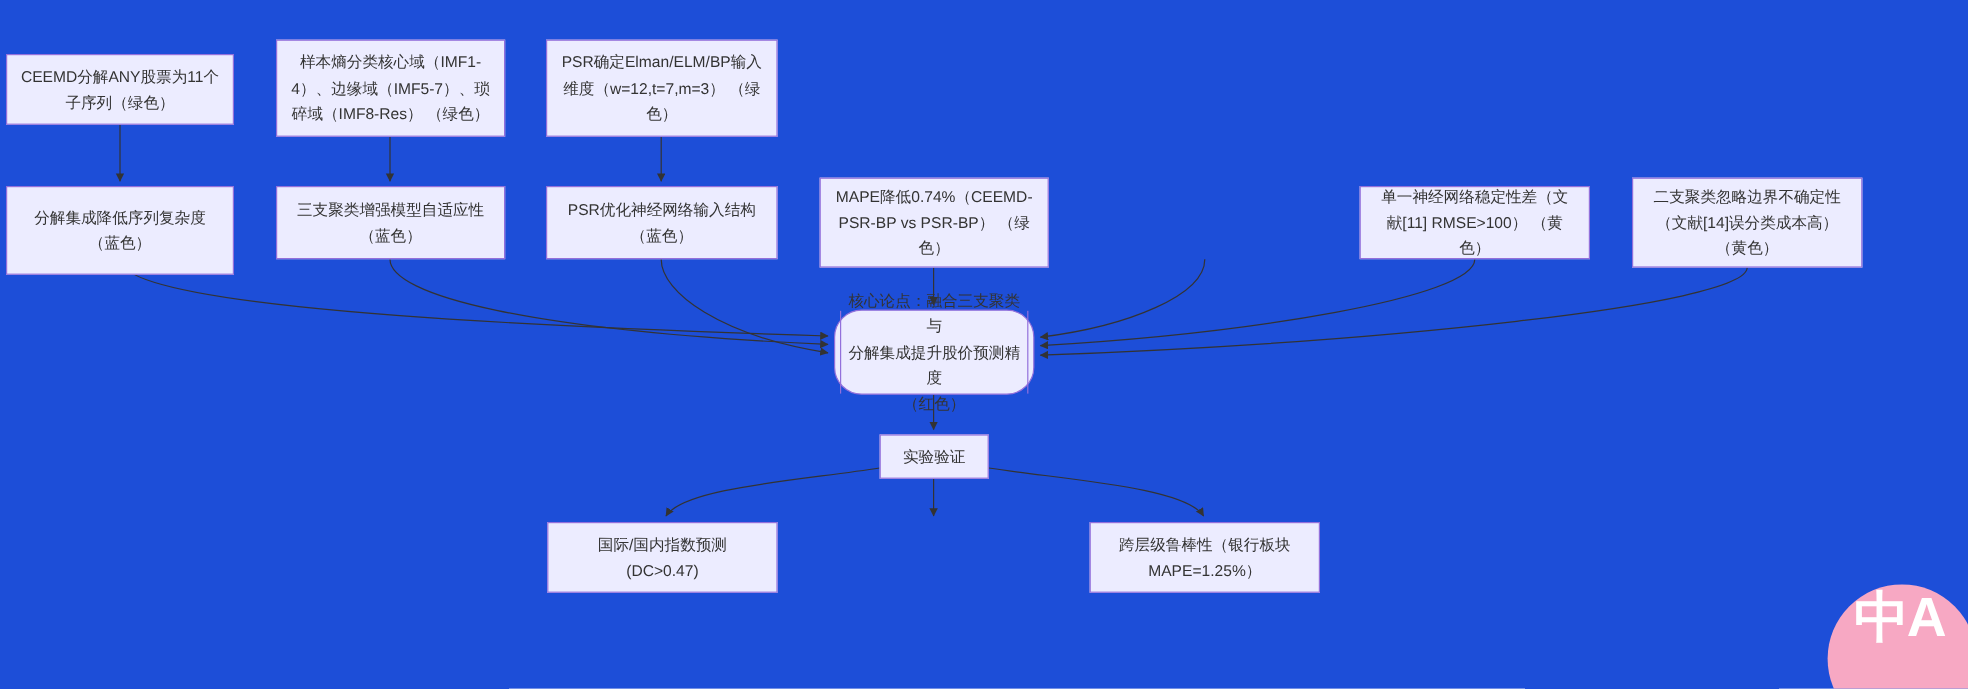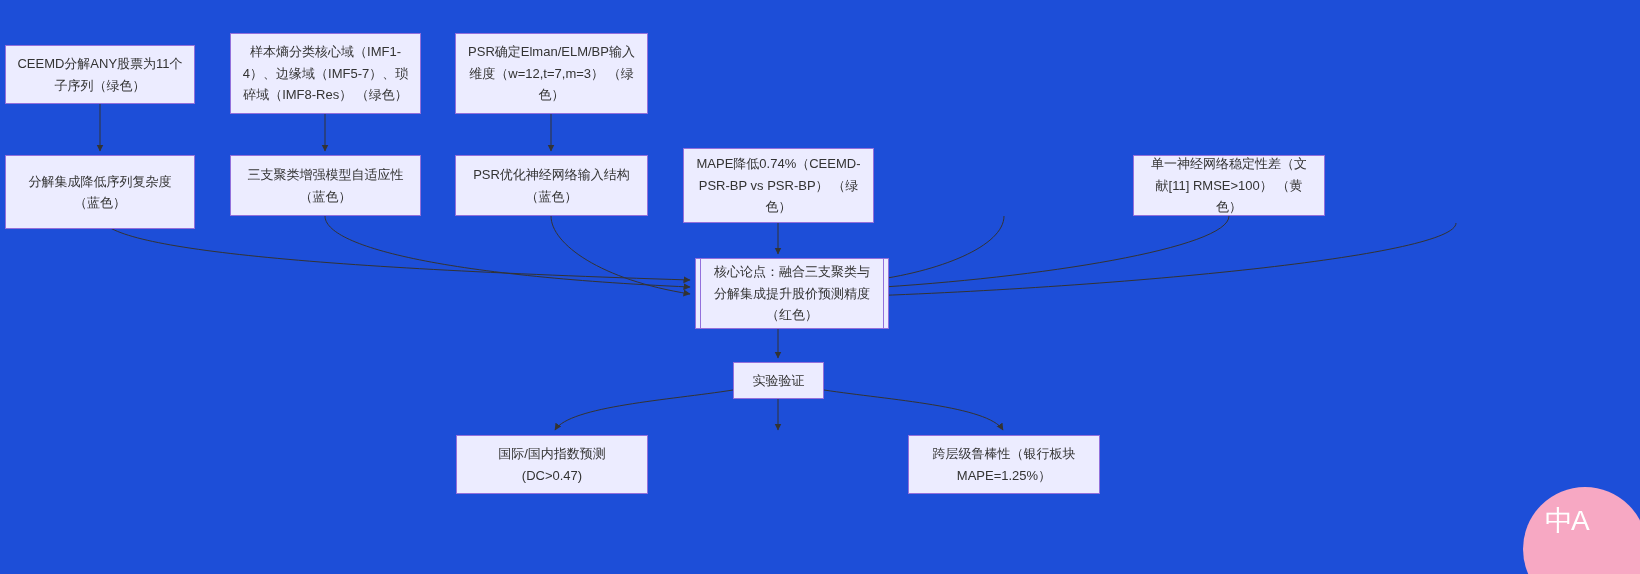--- a/index.html
+++ b/index.html
@@ -25,41 +25,41 @@
   .n-psrdim{left:455px;top:33px;width:193px;height:81px;}
   
   .n-decomp{left:5px;top:155px;width:190px;height:74px;}
   .n-threeway{left:230px;top:155px;width:191px;height:61px;}
   .n-psropt{left:455px;top:155px;width:193px;height:61px;}
   .n-mape{left:683px;top:148px;width:191px;height:75px;}
   .n-trad{left:908px;top:155px;width:192px;height:61px;}
   .n-singlenn{left:1133px;top:155px;width:192px;height:61px;}
   .n-twoway{left:1360px;top:148px;width:192px;height:75px;}
   
-  .n-core{left:695px;top:258px;width:194px;height:71px;}
+  .n-core{left:695px;top:258px;width:167px;height:71px;border-radius:23px;}
   .n-core::before,.n-core::after{
     content:"";position:absolute;top:0;bottom:0;width:1px;background:#9370DB;
   }
   .n-core::before{left:4px;}
   .n-core::after{right:4px;}
   
   .n-exp{left:733px;top:362px;width:91px;height:37px;}
   .n-index{left:456px;top:435px;width:192px;height:59px;text-align:center;}
   .n-const{left:683px;top:435px;width:191px;height:59px;}
   .n-robust{left:908px;top:435px;width:192px;height:59px;}
   
   .translate-badge{
     position:absolute;left:1523px;top:487px;width:124px;height:124px;
     border-radius:50%;
     background:#F7A8C3;
     cursor:pointer;
   }
   .translate-badge .glyph{
-    position:absolute;left:22px;top:20px;
-    color:#ffffff;font-weight:normal;font-size:28px;line-height:1;
+    position:absolute;left:22px;top:4px;
+    color:#ffffff;font-weight:bold;font-size:46px;line-height:1;
     letter-spacing:-2px;
   }
 </style>
 </head>
 <body>
 
 <div id="canvas">
 
   <svg class="edges" viewBox="0 0 1640 574">
     <defs>
@@ -101,20 +101,23 @@
 （蓝色）</div>
   <div class="node n-threeway">三支聚类增强模型自适应性
 （蓝色）</div>
   <div class="node n-psropt">PSR优化神经网络输入结构
 （蓝色）</div>
   <div class="node n-mape">MAPE降低0.74%（CEEMD-
 PSR-BP vs PSR-BP） （绿
 色）</div>
   <div class="node n-singlenn">单一神经网络稳定性差（文
 献[11] RMSE&gt;100） （黄色）</div>
+  <div class="node n-twoway">二支聚类忽略边界不确定性
+（文献[14]误分类成本高）
+（黄色）</div>
 
   <div class="node n-core">核心论点：融合三支聚类与
 分解集成提升股价预测精度
 （红色）</div>
 
   <div class="node n-exp">实验验证</div>
 
   <div class="node n-index">国际/国内指数预测
 (DC&gt;0.47)</div>
   <div class="node n-robust">跨层级鲁棒性（银行板块

